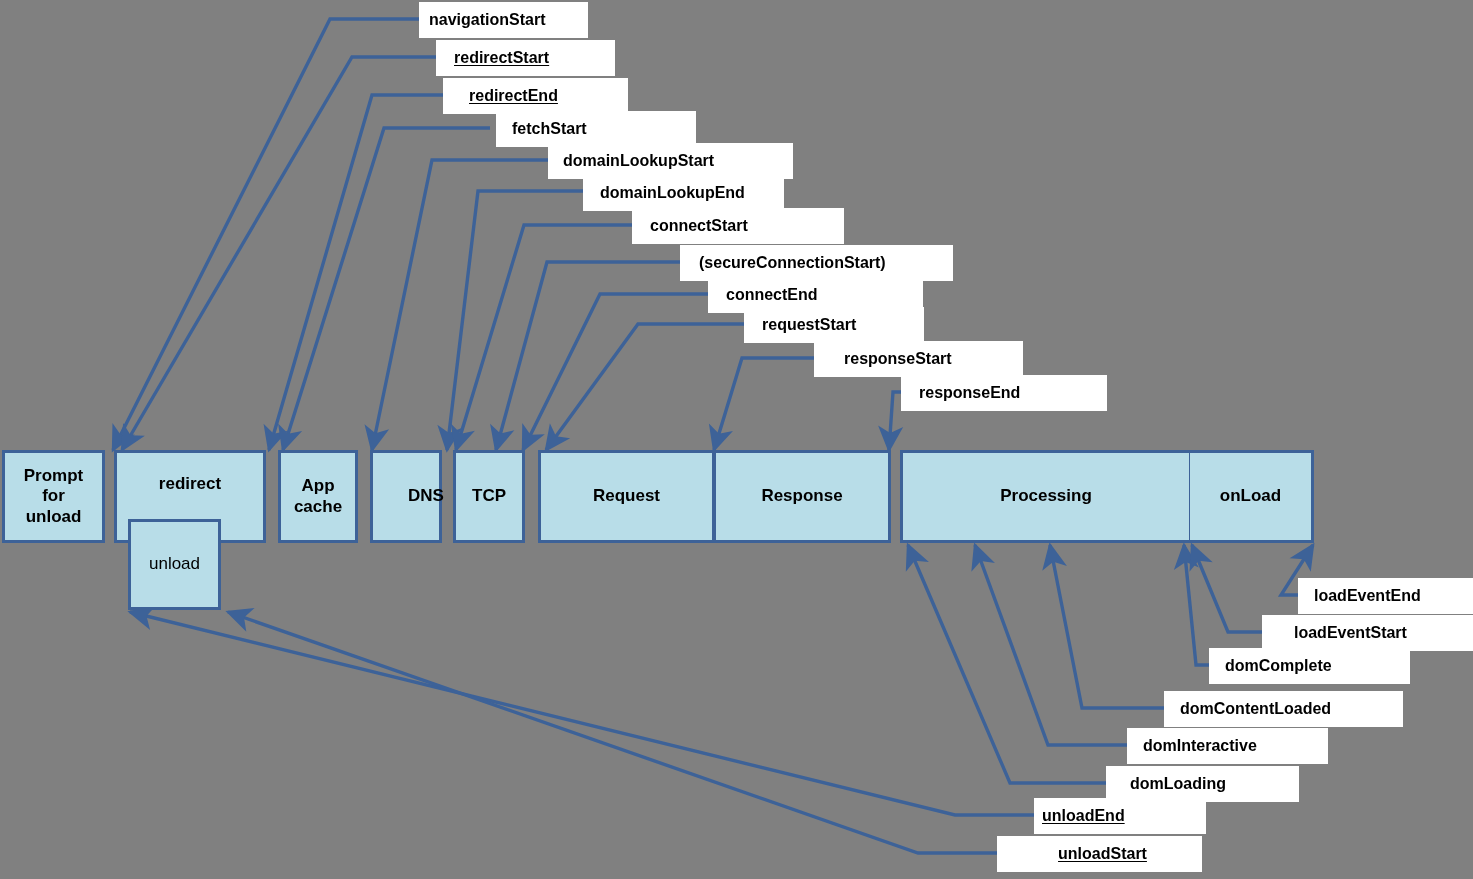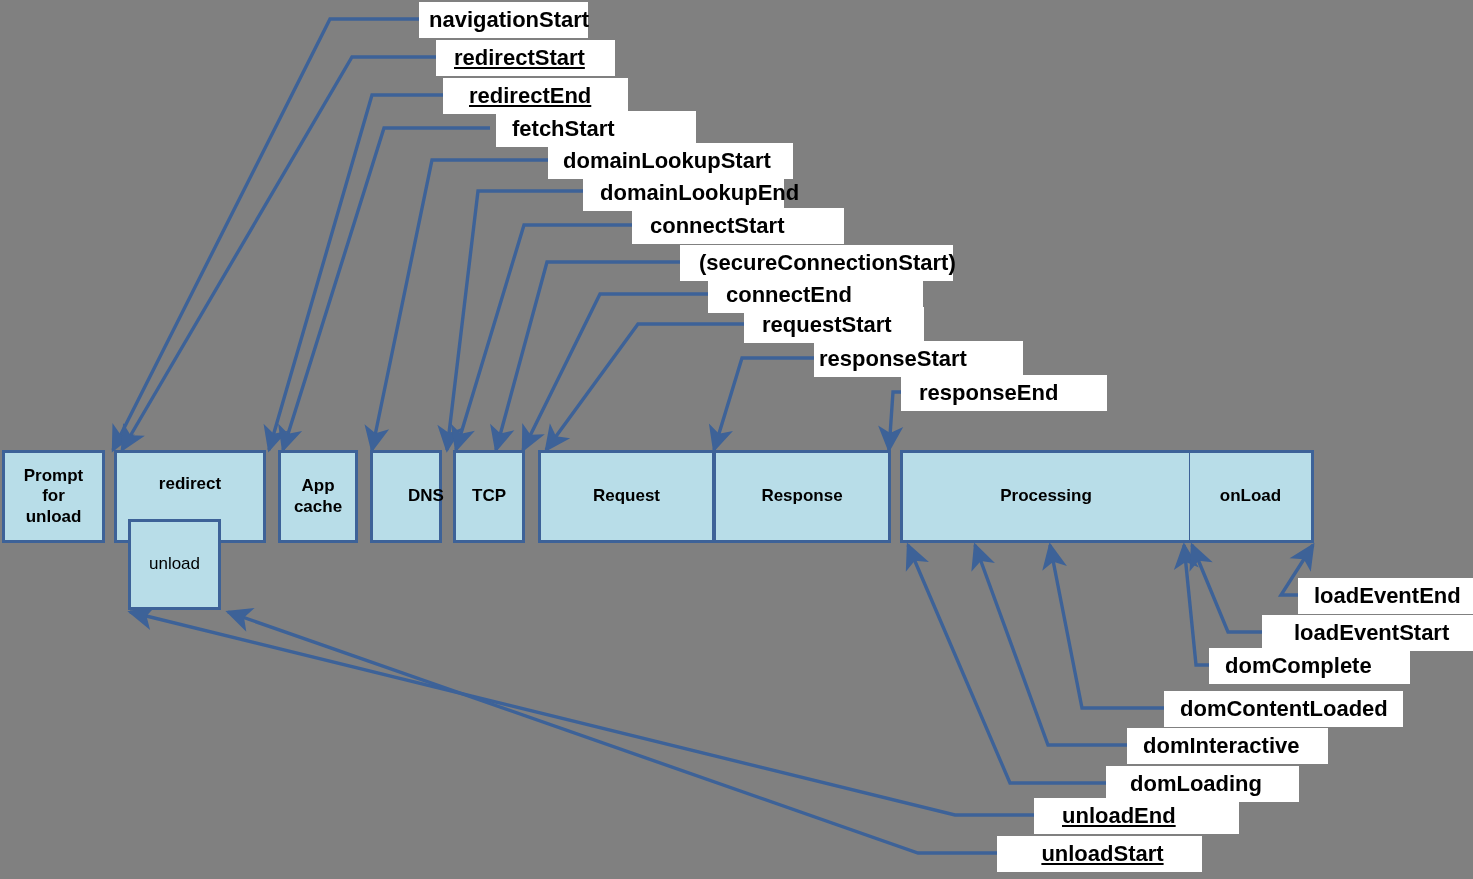--- a/index.html
+++ b/index.html
@@ -47,21 +47,21 @@
     background: #b8dde8;
     z-index: 2;
   }
 
   
   .lbl {
     position: absolute;
     box-sizing: border-box;
     background: #ffffff;
     color: #000000;
-    font-size: 22px;
+    font-size: 16px;
     font-weight: 700;
     display: flex;
     align-items: center;
     z-index: 4;
     white-space: nowrap;
     padding: 0 10px;
     height: 36px;
   }
   .lbl > span { display: inline-block; }
   .lbl.u > span { text-decoration: underline; text-underline-offset: 2px; }
@@ -174,21 +174,21 @@
   </div>
   <div class="lbl" style="left:680px; top:245px; width:273px; padding-left:19px;">
     <span>(secureConnectionStart)</span>
   </div>
   <div class="lbl" style="left:708px; top:277px; width:215px; padding-left:18px;">
     <span>connectEnd</span>
   </div>
   <div class="lbl" style="left:744px; top:307px; width:180px; padding-left:18px;">
     <span>requestStart</span>
   </div>
-  <div class="lbl" style="left:814px; top:341px; width:209px; padding-left:5px;">
+  <div class="lbl" style="left:814px; top:341px; width:209px; padding-left:30px;">
     <span>responseStart</span>
   </div>
   <div class="lbl" style="left:901px; top:375px; width:206px; padding-left:18px;">
     <span>responseEnd</span>
   </div>
 
   <div class="lbl" style="left:1298px; top:578px; width:175px; padding-left:16px;">
     <span>loadEventEnd</span>
   </div>
   <div class="lbl" style="left:1262px; top:615px; width:211px; padding-left:32px;">
@@ -199,20 +199,20 @@
   </div>
   <div class="lbl" style="left:1164px; top:691px; width:239px; padding-left:16px;">
     <span>domContentLoaded</span>
   </div>
   <div class="lbl" style="left:1127px; top:728px; width:201px; padding-left:16px;">
     <span>domInteractive</span>
   </div>
   <div class="lbl" style="left:1106px; top:766px; width:193px; padding-left:24px;">
     <span>domLoading</span>
   </div>
-  <div class="lbl u" style="left:1034px; top:798px; width:205px; padding-left:28px;">
+  <div class="lbl u" style="left:1034px; top:798px; width:172px; padding-left:8px;">
     <span>unloadEnd</span>
   </div>
   <div class="lbl u" style="left:997px; top:836px; width:205px; padding-left:16px;justify-content:center;">
     <span>unloadStart</span>
   </div>
 
 </div>
 
 </body></html>

